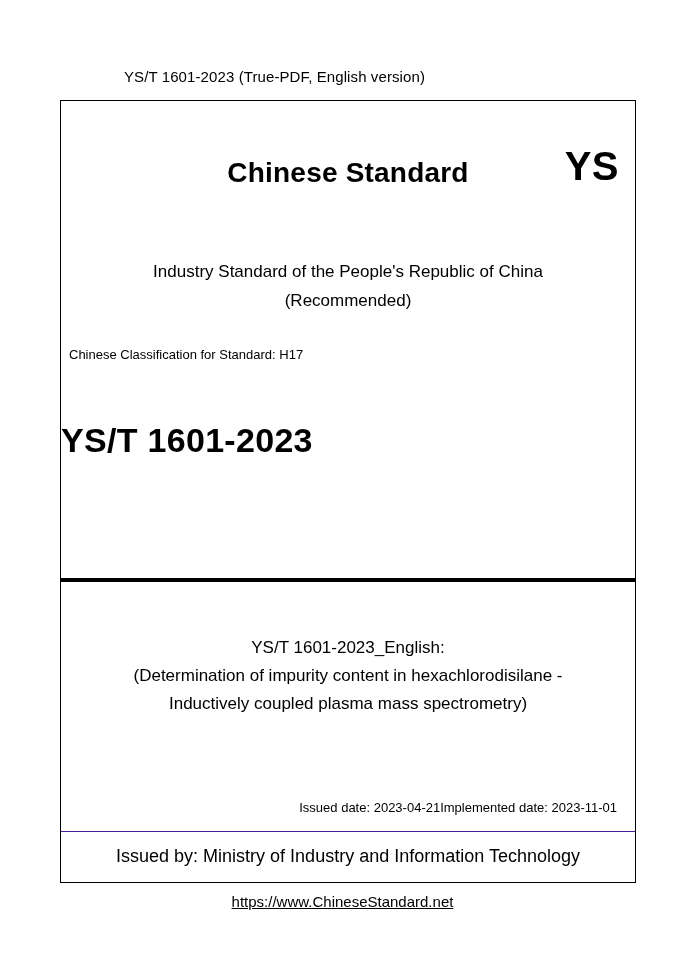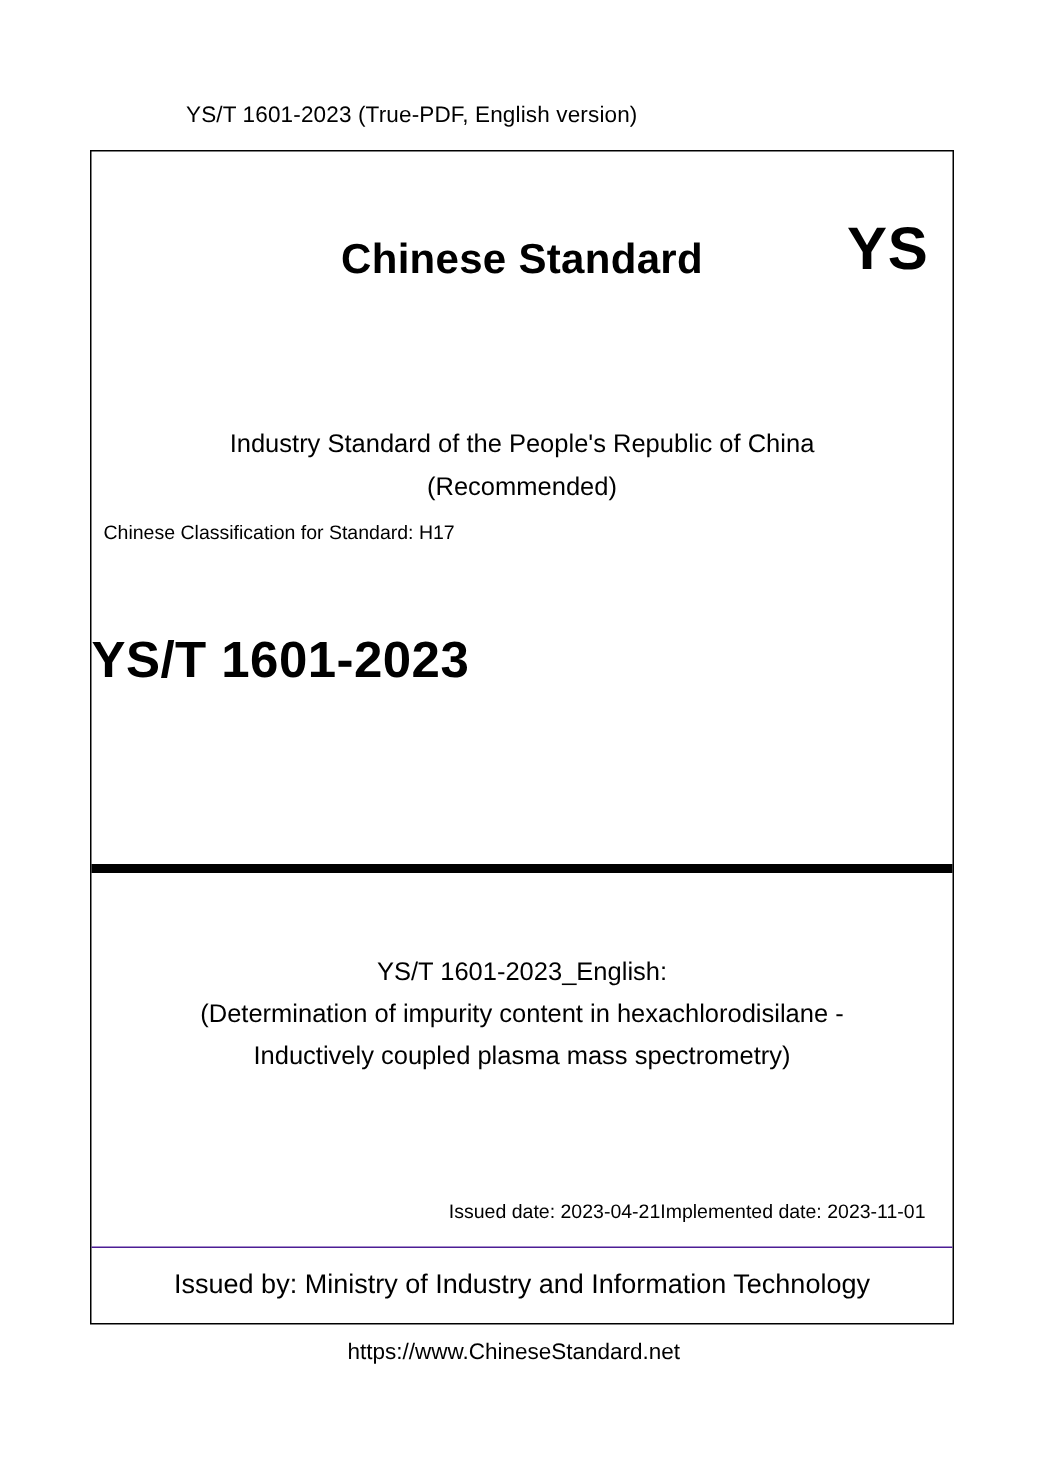--- a/index.html
+++ b/index.html
@@ -34,21 +34,21 @@
     left: 60px;
     top: 100px;
     width: 576px;
     height: 783px;
     border: 1px solid #000000;
     box-sizing: border-box;
   }
   .upper-section {
     position: relative;
     height: 481px;
-    border-bottom: 6px solid #000000;
+    border-bottom: 4px solid #000000;
     box-sizing: border-box;
   }
   .chinese-standard {
     position: absolute;
     top: 56px;
     left: 0;
     width: 100%;
     text-align: center;
     font-size: 28px;
     font-weight: bold;
@@ -64,21 +64,20 @@
     text-align: center;
   }
   .industry-line {
     position: absolute;
     top: 156px;
     left: 0;
     width: 100%;
     text-align: center;
     font-size: 17px;
     line-height: 29px;
-    margin-top: 24px;
   }
   .classification {
     position: absolute;
     top: 246px;
     left: 8px;
     font-size: 13px;
   }
   .std-number {
     position: absolute;
     top: 320px;
@@ -126,20 +125,21 @@
     justify-content: center;
     font-size: 18px;
   }
   .footer-link {
     position: absolute;
     top: 893px;
     left: 0;
     width: 685px;
     text-align: center;
     font-size: 15px;
+    text-decoration: underline;
     color: #000000;
   }
 </style>
 </head>
 <body>
 
 <div class="page">
 
   <div class="top-caption">YS/T 1601-2023 (True-PDF, English version)</div>
 

